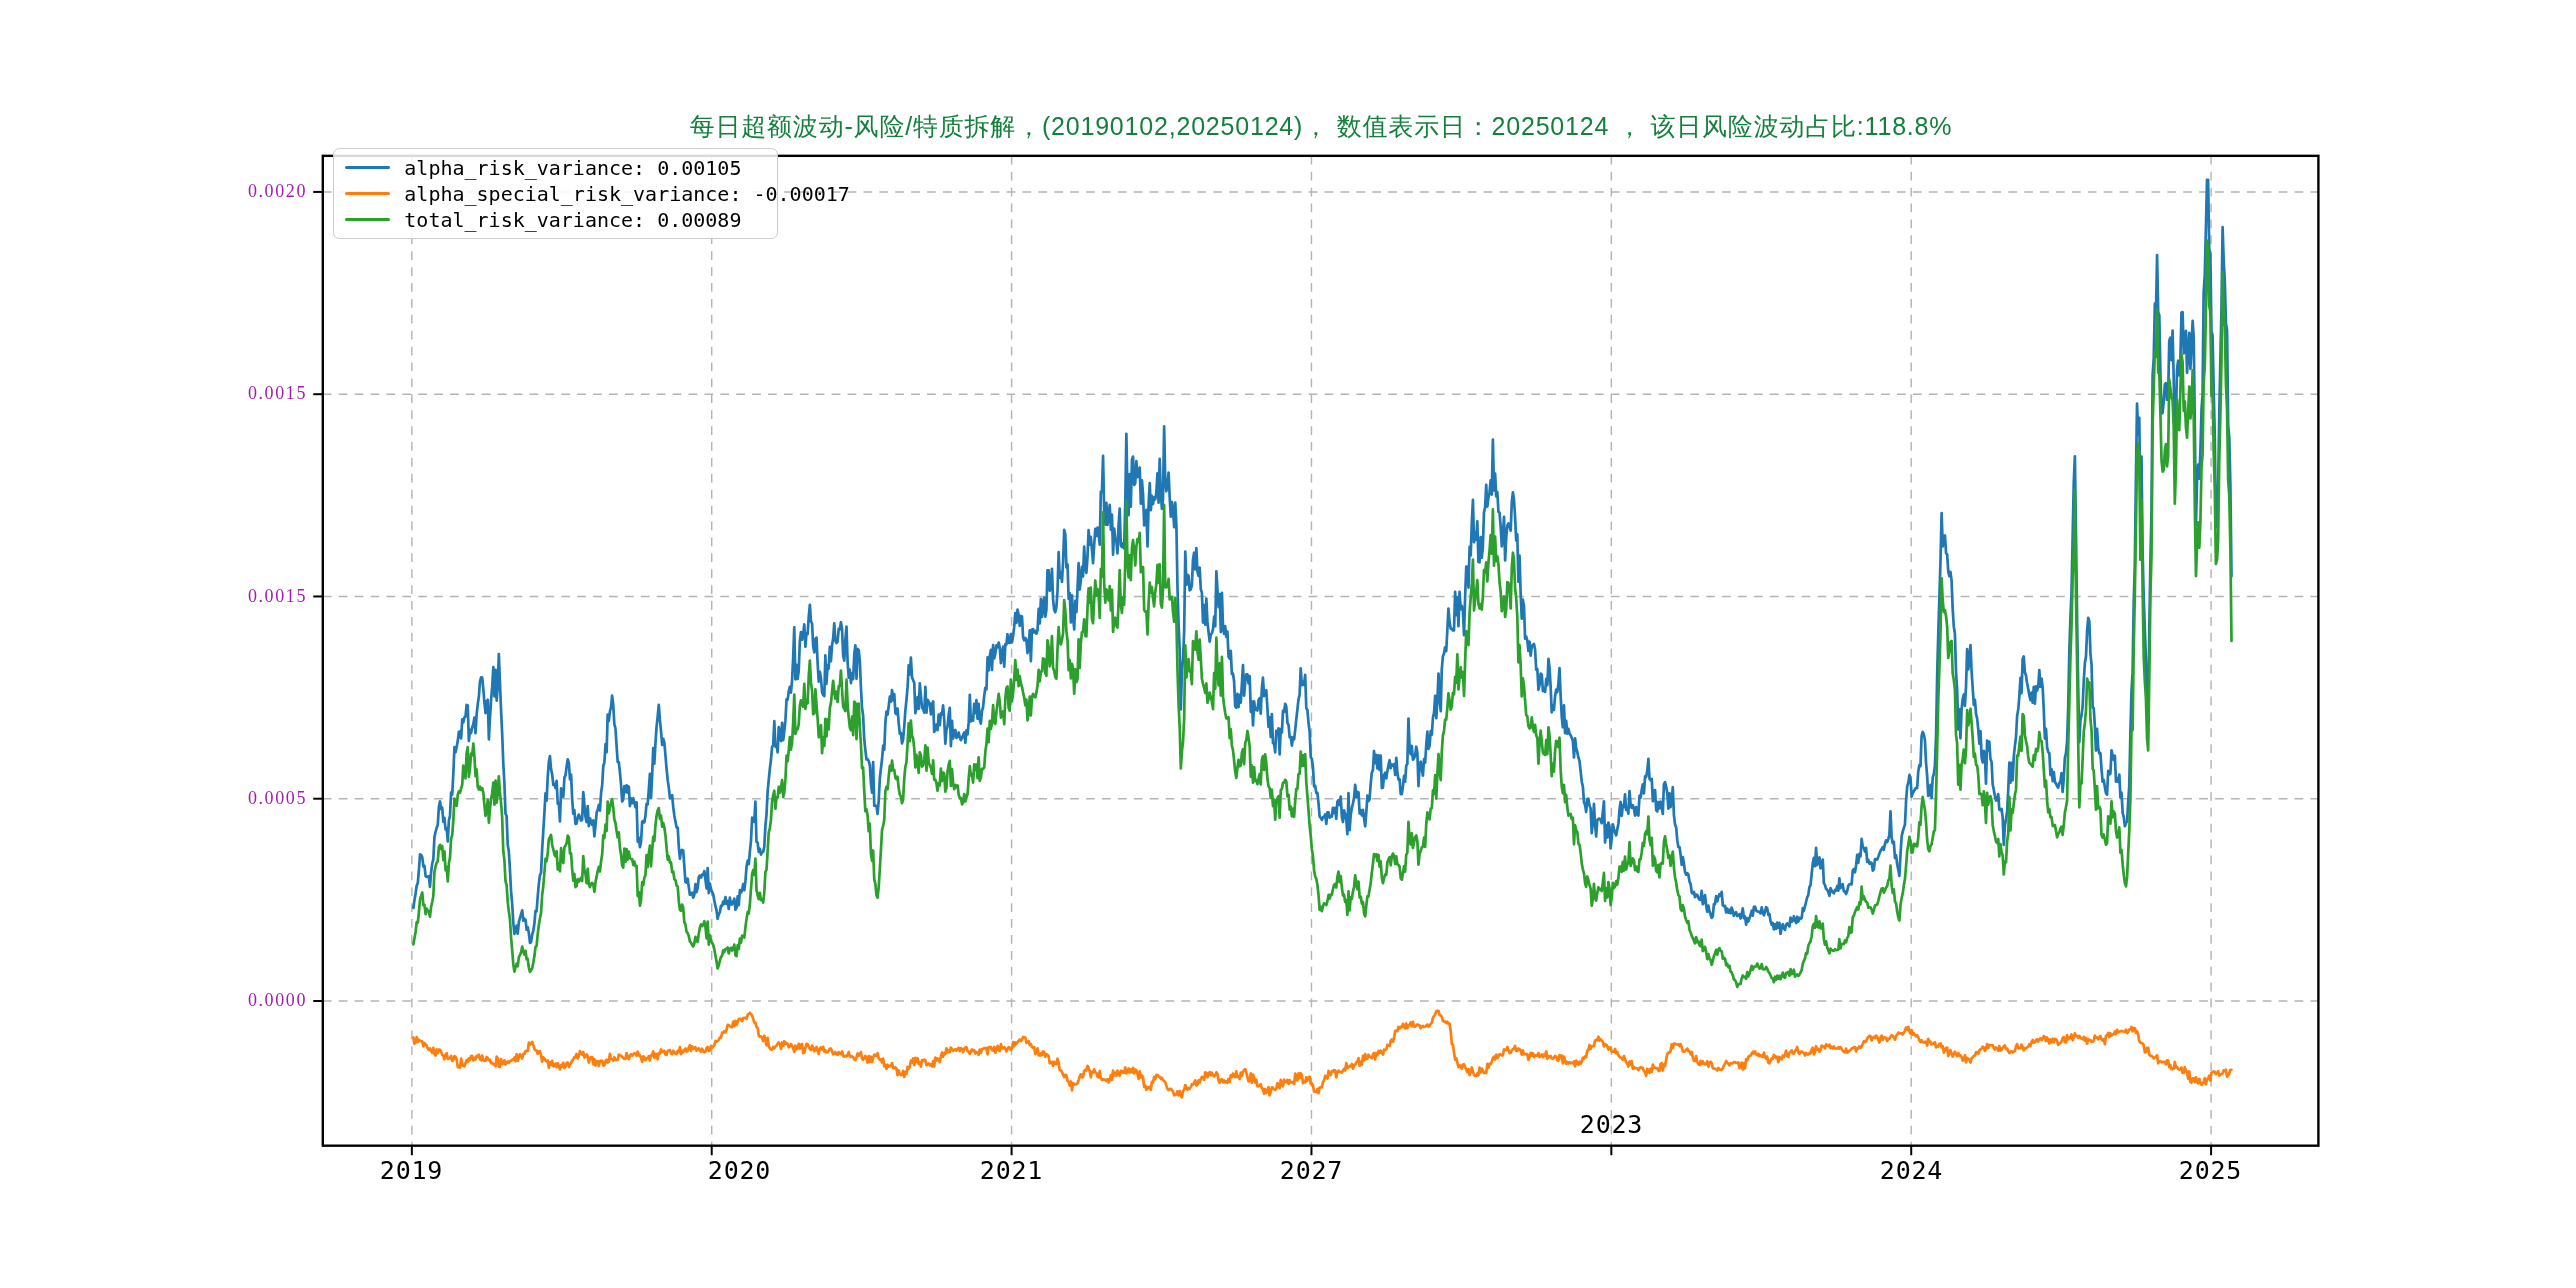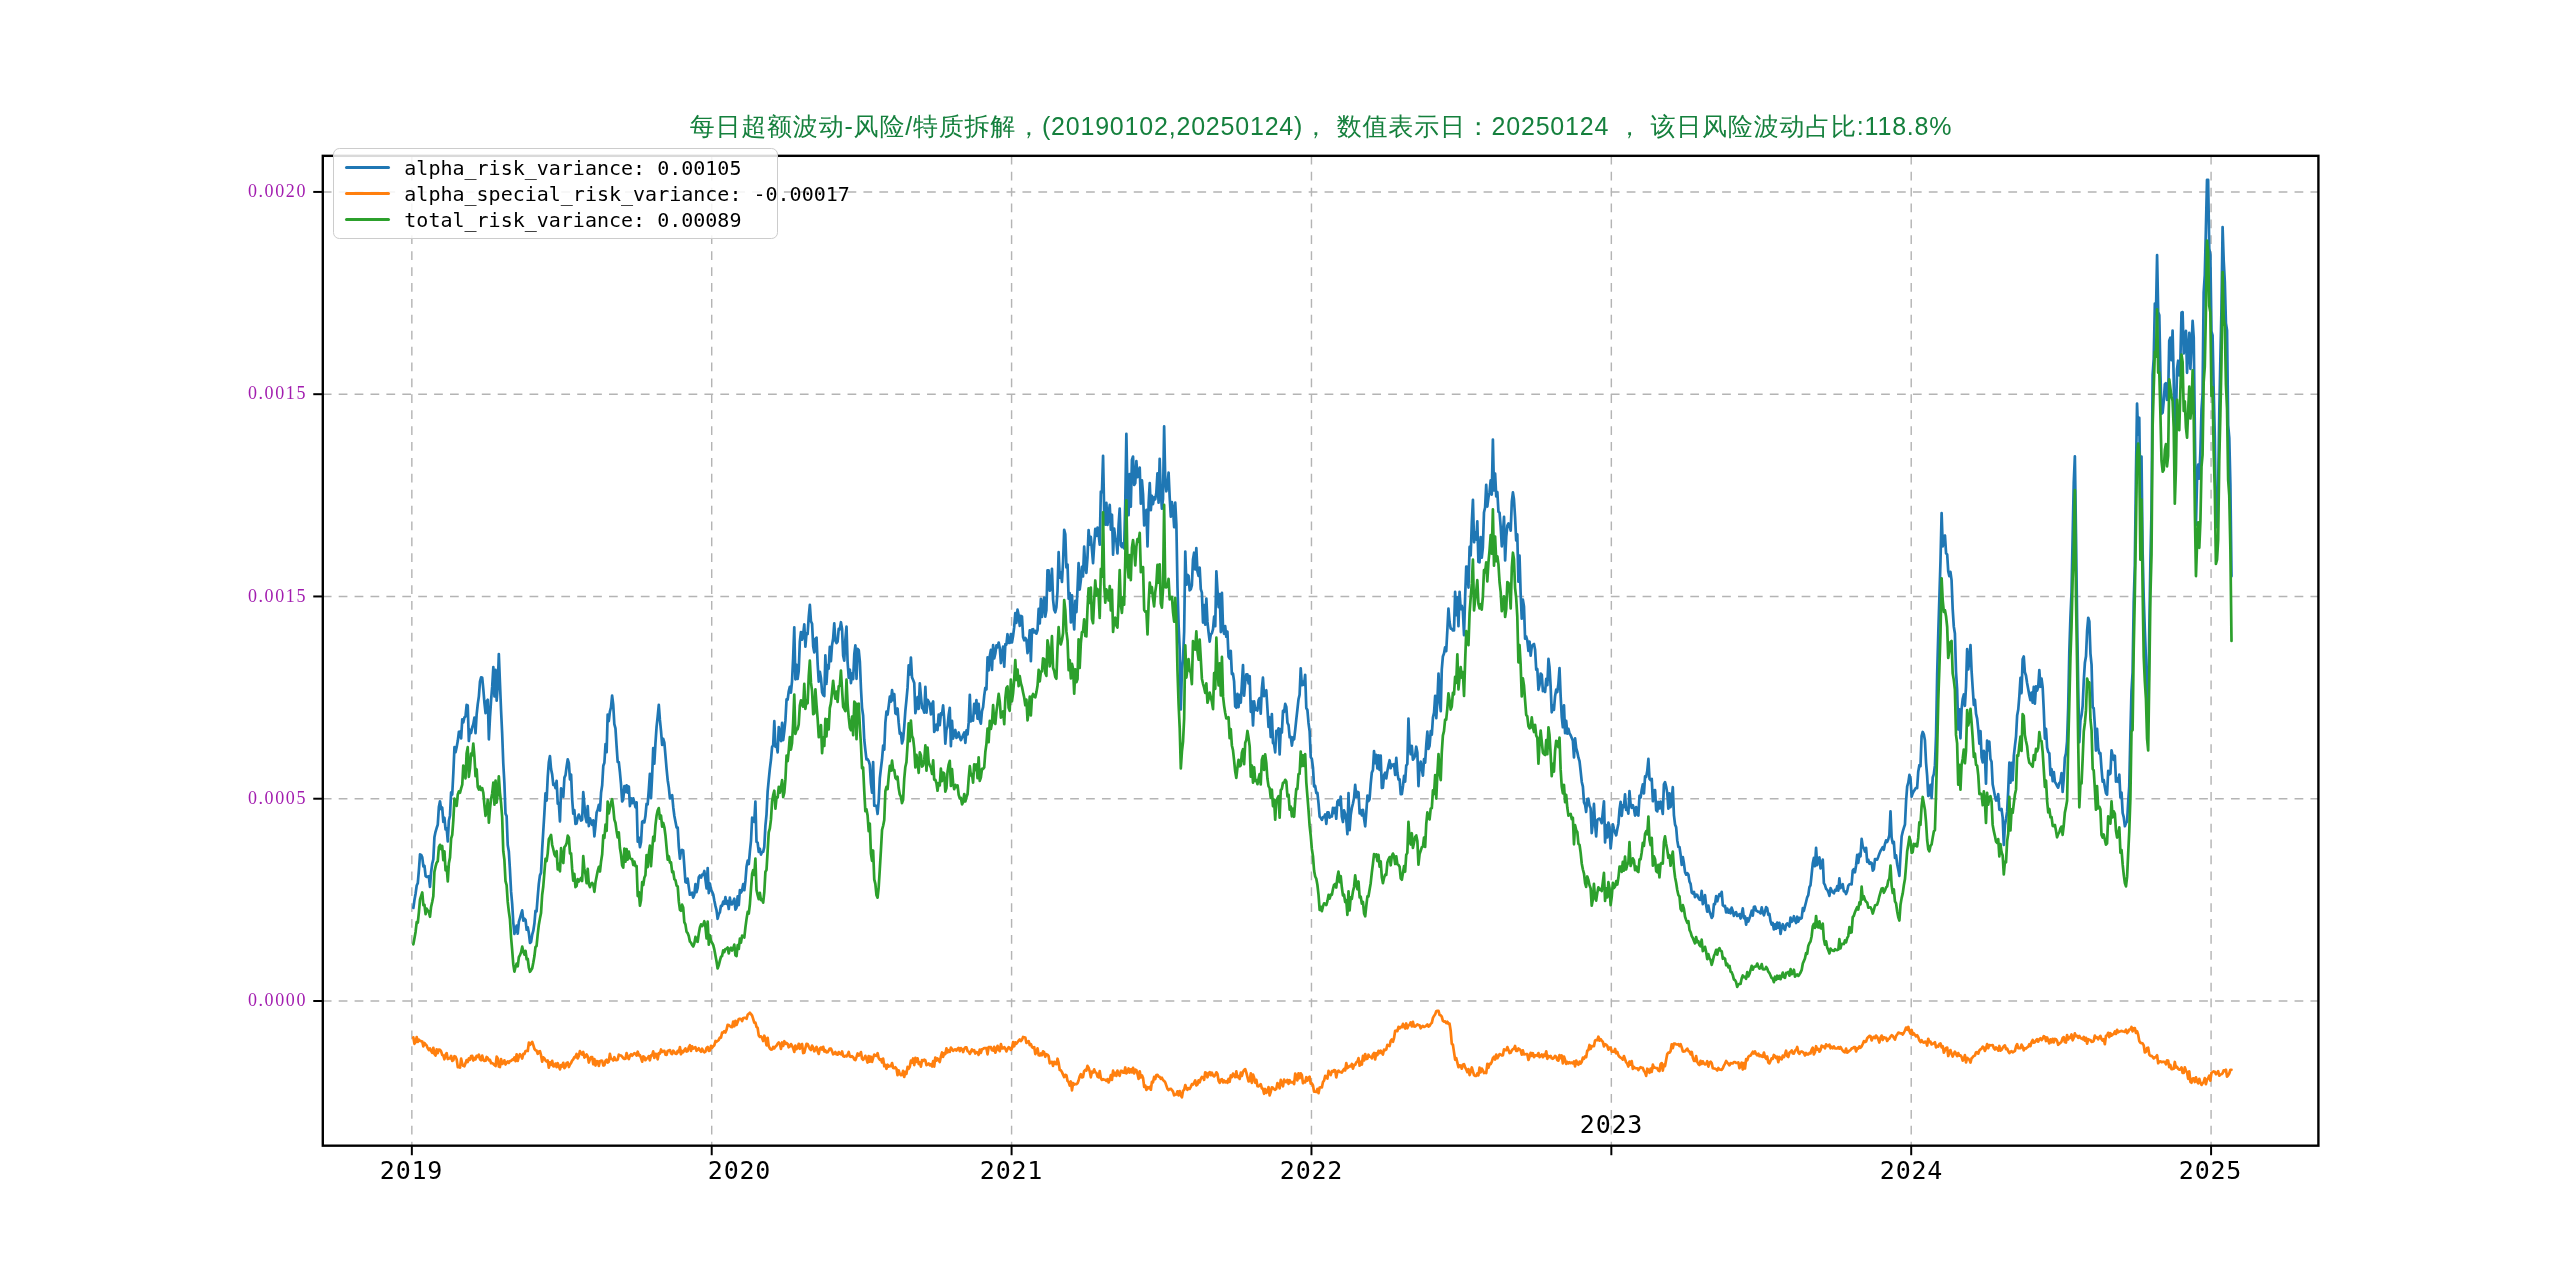--- a/index.html
+++ b/index.html
@@ -56,21 +56,21 @@
       <line x1="394" y1="1259" x2="406" y2="1259" stroke="#000000" stroke-width="2.5"></line>
       <line x1="394" y1="1004.6" x2="406" y2="1004.6" stroke="#000000" stroke-width="2.5"></line>
       <line x1="394" y1="750.2" x2="406" y2="750.2" stroke="#000000" stroke-width="2.5"></line>
       <line x1="394" y1="495.79999999999995" x2="406" y2="495.79999999999995" stroke="#000000" stroke-width="2.5"></line>
       <line x1="394" y1="241.39999999999998" x2="406" y2="241.39999999999998" stroke="#000000" stroke-width="2.5"></line>
     </svg>
   <div id="xtick-labels">
       <div class="xtick-label" style="left: 356px; top: 1158px;">2019</div>
       <div class="xtick-label" style="left: 684px; top: 1158px;">2020</div>
       <div class="xtick-label" style="left: 956px; top: 1158px;">2021</div>
-      <div class="xtick-label" style="left: 1256px; top: 1158px;">2022</div>
+      <div class="xtick-label" style="left: 1256px; top: 1158px;">2027</div>
       <div class="xtick-label" style="left: 1556px; top: 1112px;">2023</div>
       <div class="xtick-label" style="left: 1856px; top: 1158px;">2024</div>
       <div class="xtick-label" style="left: 2155px; top: 1158px;">2025</div>
     </div>
   <div id="ytick-labels">
       <div class="ytick-label" style="left: 180px; top: 988px;">0.0000</div>
       <div class="ytick-label" style="left: 180px; top: 786px;">0.0005</div>
       <div class="ytick-label" style="left: 180px; top: 584px;">0.0015</div>
       <div class="ytick-label" style="left: 180px; top: 381px;">0.0015</div>
       <div class="ytick-label" style="left: 180px; top: 179px;">0.0020</div>

